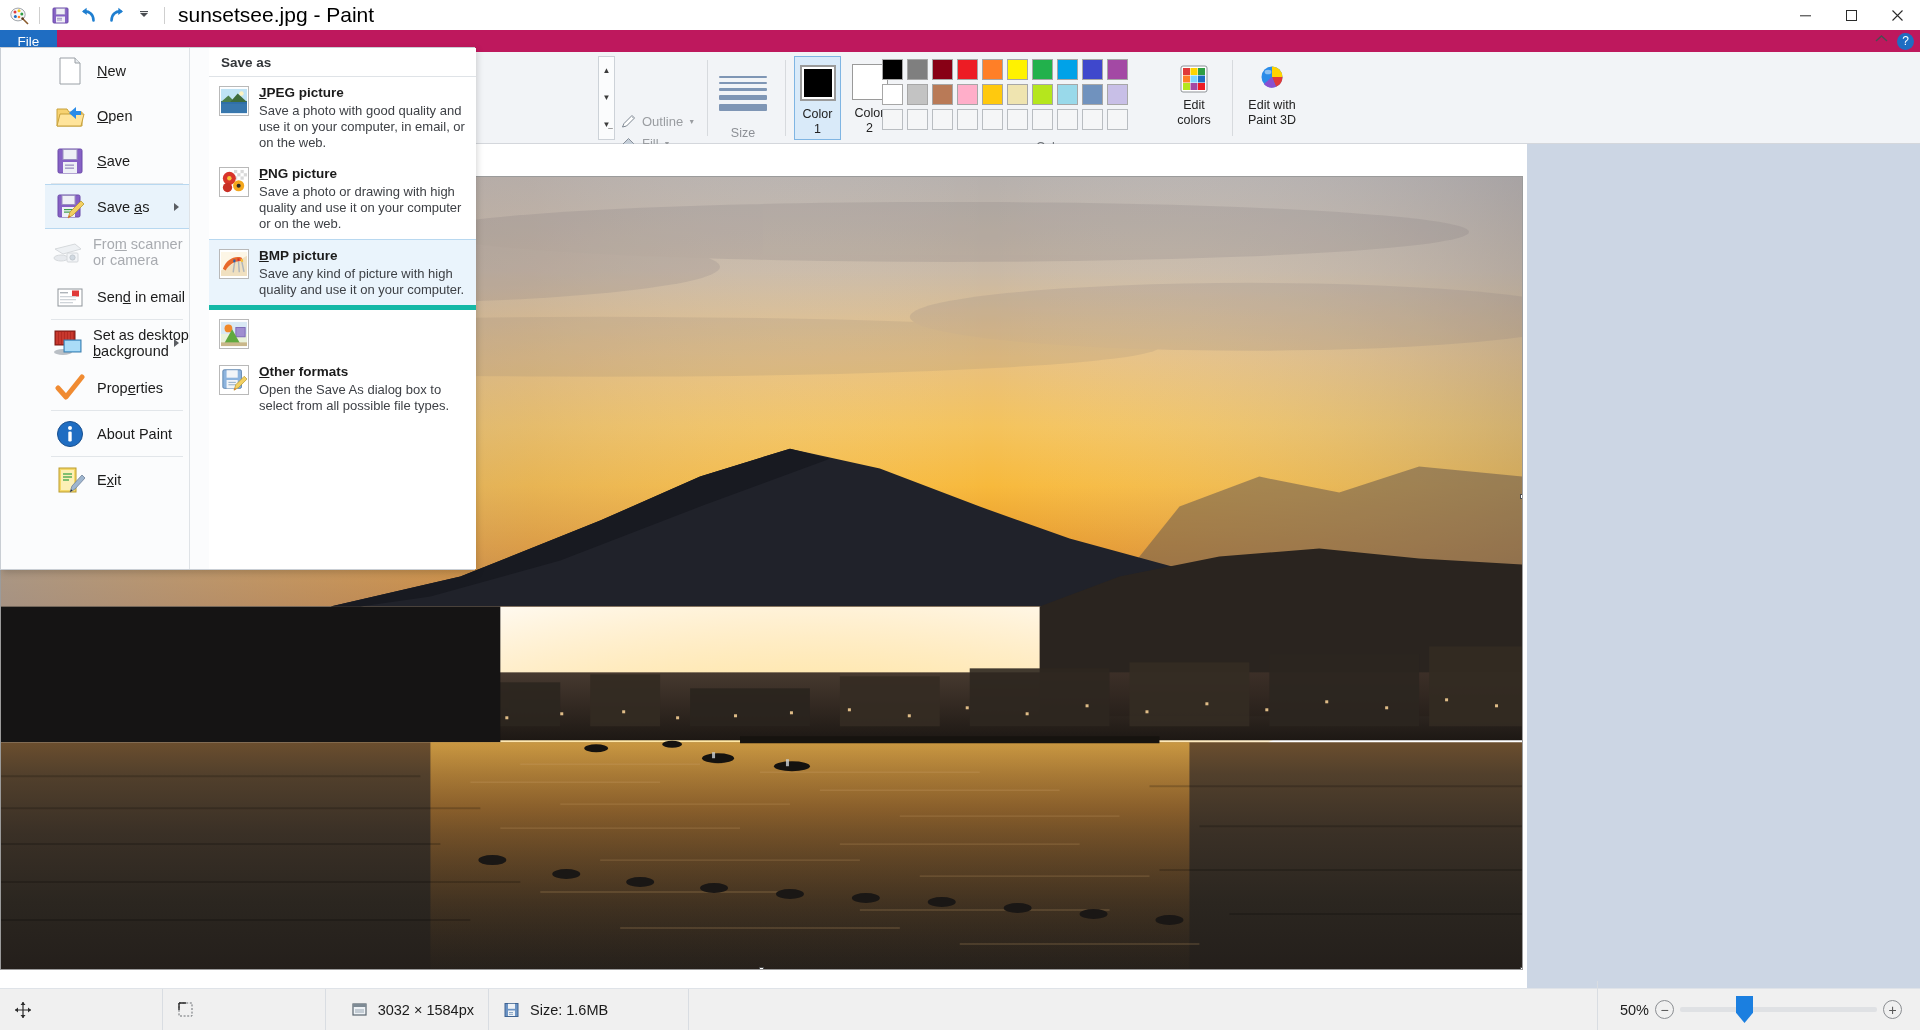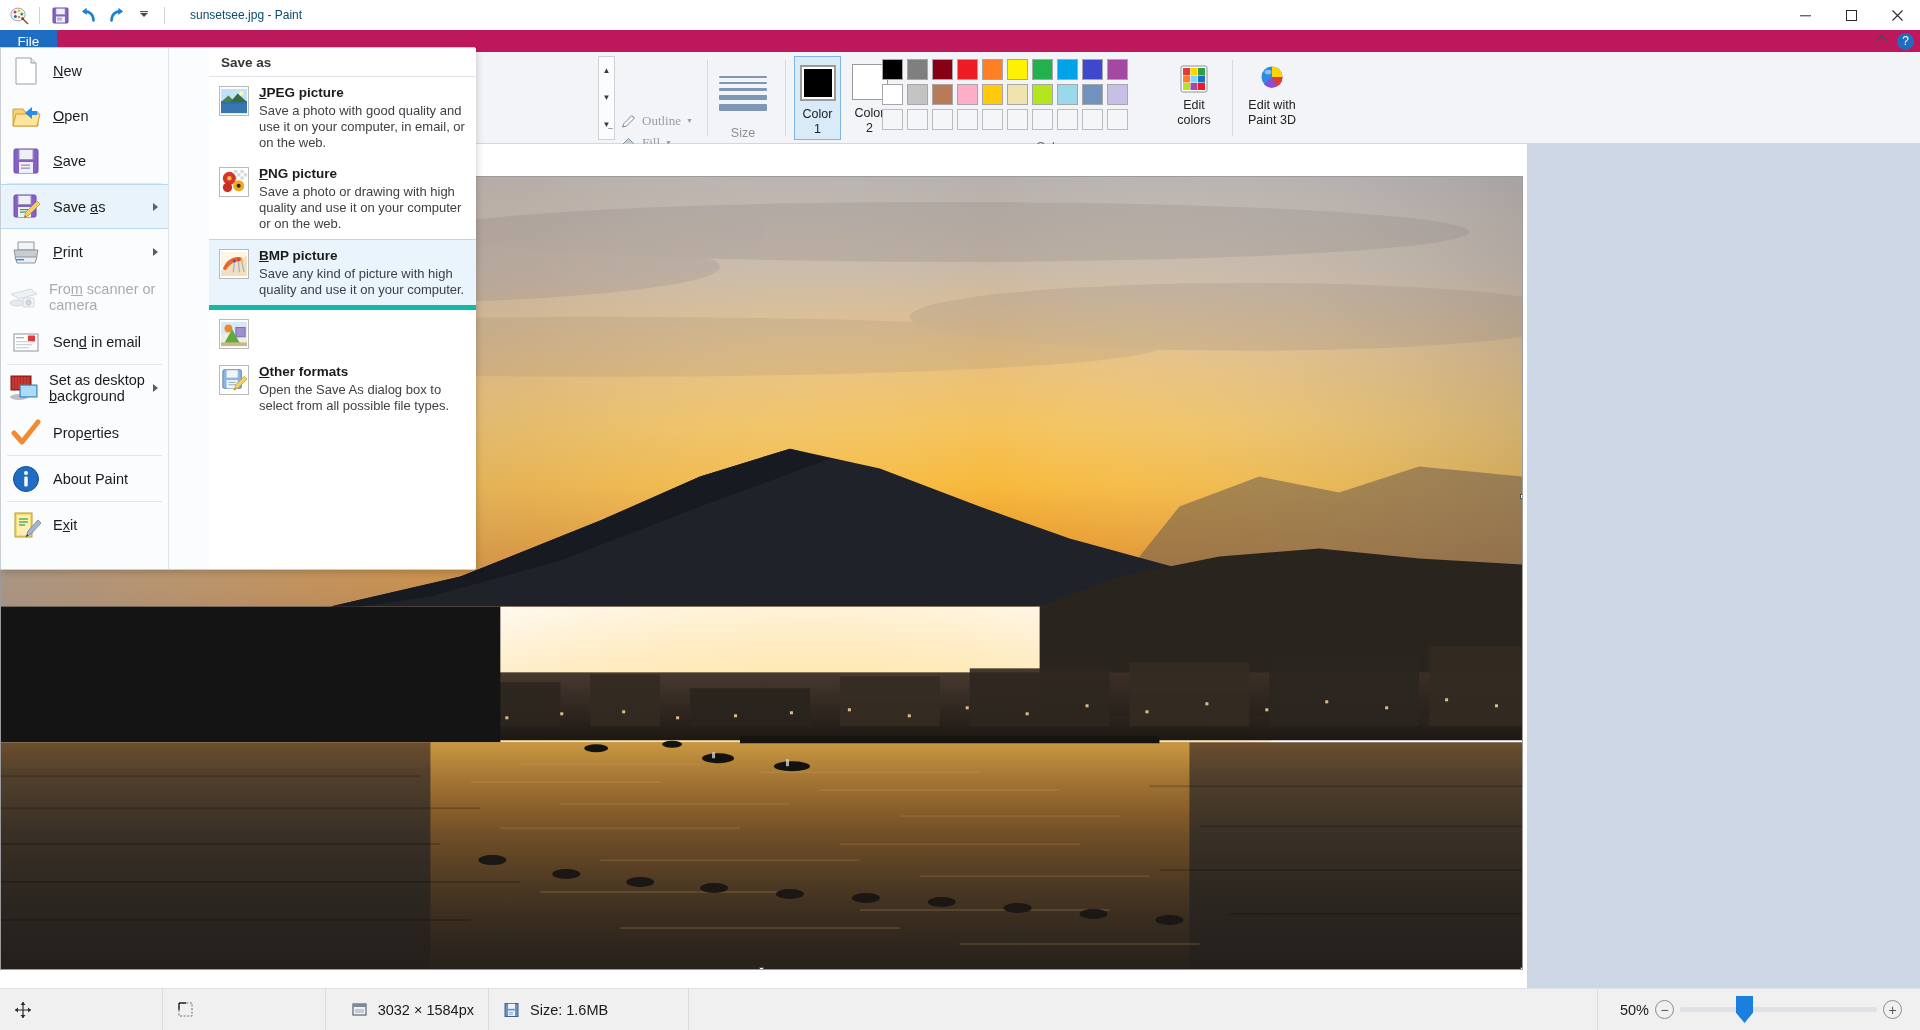--- a/index.html
+++ b/index.html
@@ -23,21 +23,21 @@
     display: flex; align-items: center;
   }
   .qat {
     display: flex; align-items: center; height: 30px; padding-left: 6px; gap: 2px;
   }
   .qat-btn {
     width: 26px; height: 26px; display: flex; align-items: center; justify-content: center;
   }
   .vsep { width: 1px; height: 17px; background: #cfcfcf; margin: 0 5px; }
   .title-text {
-    font-size: 12px; color: #0c4a6e; margin-left: 18px; white-space: nowrap;
+    font-size: 21px; color: #000000; margin-left: 6px; white-space: nowrap;
   }
   .wincontrols {
     position: absolute; right: 0; top: 0; height: 30px; display: flex;
   }
   .wc {
     width: 46px; height: 30px; display: flex; align-items: center; justify-content: center;
     color: #333;
   }
 
   
@@ -74,21 +74,21 @@
     border: 1px solid #cdd2d8; background: #fbfcfd;
     display: flex; flex-direction: column; align-items: center; justify-content: space-around;
     font-size: 8px; color: #3b3b3b;
   }
   .shapes-scroll div { line-height: 1; }
 
   .outline-fill {
     position: absolute; left: 620px; top: 58px; width: 80px;
   }
   .of-row {
-    display: flex; align-items: center; gap: 5px; height: 22px; font-size: 13px; color: #9a9da1; font-family: Liberation Serif, serif;
+    display: flex; align-items: center; gap: 5px; height: 22px; font-size: 13px; color: #9a9da1;
   }
   .of-caret { font-size: 7px; color: #9a9da1; }
 
   .grp-div {
     position: absolute; width: 1px; background: #d7dade;
   }
 
   
   .size-grp { position: absolute; left: 714px; top: 16px; width: 58px; height: 84px; }
   .size-lines {
@@ -193,22 +193,22 @@
   }
 
   
   .filemenu {
     position: absolute; left: 0; top: 47px; width: 475px; height: 523px;
     background: #fbfcfd; border: 1px solid #c9ced4;
     box-shadow: 2px 3px 7px rgba(0,0,0,0.17);
     z-index: 40;
   }
   .fm-left {
-    position: absolute; left: 0; top: 0; width: 168px; height: 100%;
-    background: #fbfcfd; border-right: 1px solid #dfe3e7;
+    position: absolute; left: 0; top: 0; width: 189px; height: 100%;
+    background: #fbfcfd; border-right: 1px solid #dfe3e7; padding-left: 44px;
   }
   .fm-item {
     position: relative; display: flex; align-items: center; height: 45px;
     padding-left: 8px; gap: 10px;
   }
   .fm-icon { width: 34px; height: 34px; display: flex; align-items: center; justify-content: center; }
   .fm-label { font-size: 14.5px; color: #1b1b1b; }
   .fm-label.disabled { color: #a8abb0; }
   .fm-label u { text-decoration: underline; }
   .fm-sep { height: 1px; background: #e2e6ea; margin: 0 6px; }
@@ -774,32 +774,20 @@
               <rect x="9" y="17" width="9" height="1.2" fill="#3b9e4a"></rect>
               <rect x="9" y="19.5" width="9" height="1.2" fill="#3b9e4a"></rect>
               <path d="M13 26 L15 20 L26 9 L29 12 L18 23 Z" fill="#f3d062" stroke="#b89a2e" stroke-width="0.8"></path>
               <path d="M13 26 L15.5 24.6 L14.2 23.2 Z" fill="#e05a2b"></path>
             </svg>
           </div>
           <div class="fm-label">Save <u>a</u>s</div>
           <div class="fm-arrow"></div>
         </div>
         <div class="fm-item">
-          <div class="fm-icon">
-            <svg width="30" height="30" viewBox="0 0 30 30">
-              <path d="M7 5 L23 5 L23 13 L7 13 Z" fill="#f2f4f6" stroke="#8f959b"></path>
-              <path d="M3 13 L27 13 L25 23 L5 23 Z" fill="#c8cdd2" stroke="#8f959b"></path>
-              <path d="M4 20 L26 20 L24 26 L6 26 Z" fill="#eceff2" stroke="#8f959b"></path>
-              <rect x="5" y="22" width="8" height="1.4" fill="#2b8ce8"></rect>
-            </svg>
-          </div>
-          <div class="fm-label"><u>P</u>rint</div>
-          <div class="fm-arrow"></div>
-        </div>
-        <div class="fm-item">
           <div class="fm-icon" style="opacity: 0.45;">
             <svg width="30" height="30" viewBox="0 0 30 30">
               <path d="M2 12 L22 7 L28 12 L10 17 Z" fill="#dfe5ea" stroke="#a7adb3"></path>
               <ellipse cx="8" cy="21" rx="7" ry="3" fill="#cfd6dc" stroke="#a7adb3"></ellipse>
               <rect x="14" y="16" width="11" height="9" rx="1" fill="#e8ecf0" stroke="#a7adb3"></rect>
               <circle cx="19.5" cy="20.5" r="2.6" fill="#9fb0c0" stroke="#7d8a96"></circle>
             </svg>
           </div>
           <div class="fm-label disabled">Fro<u>m</u> scanner or camera</div>
         </div>

